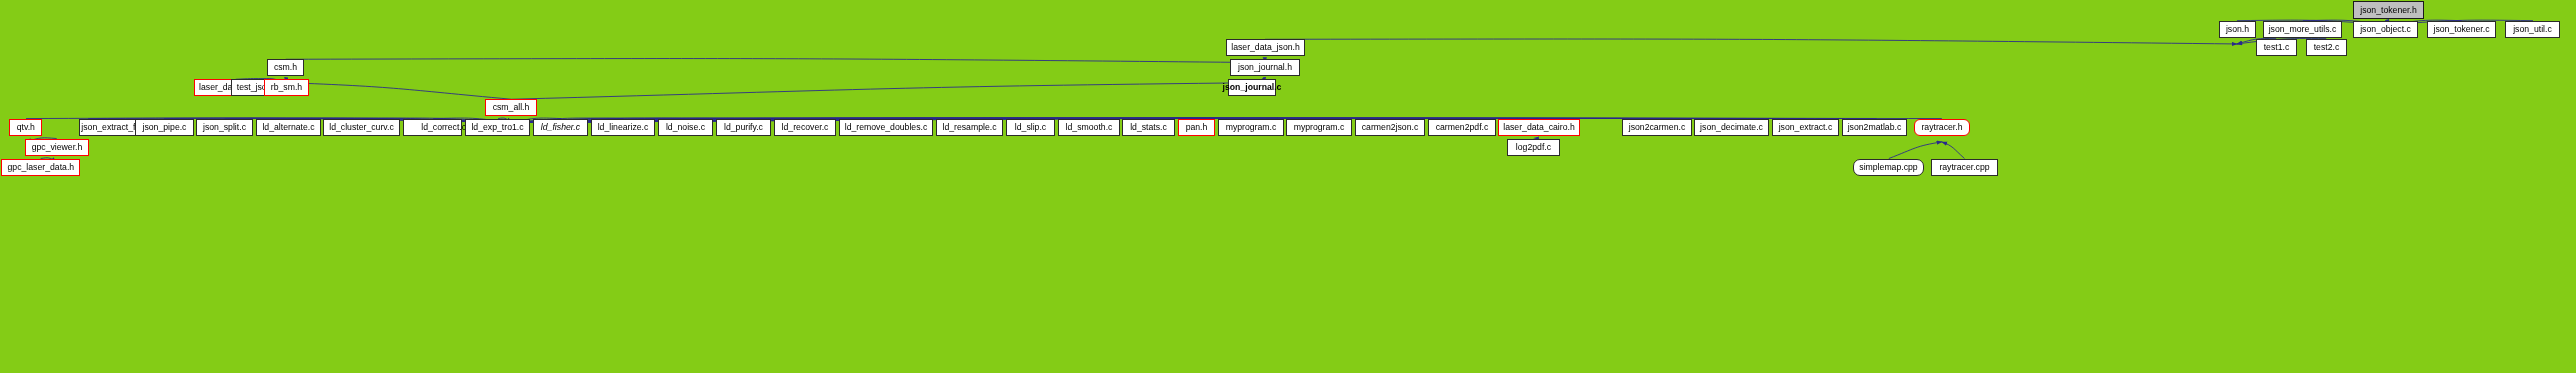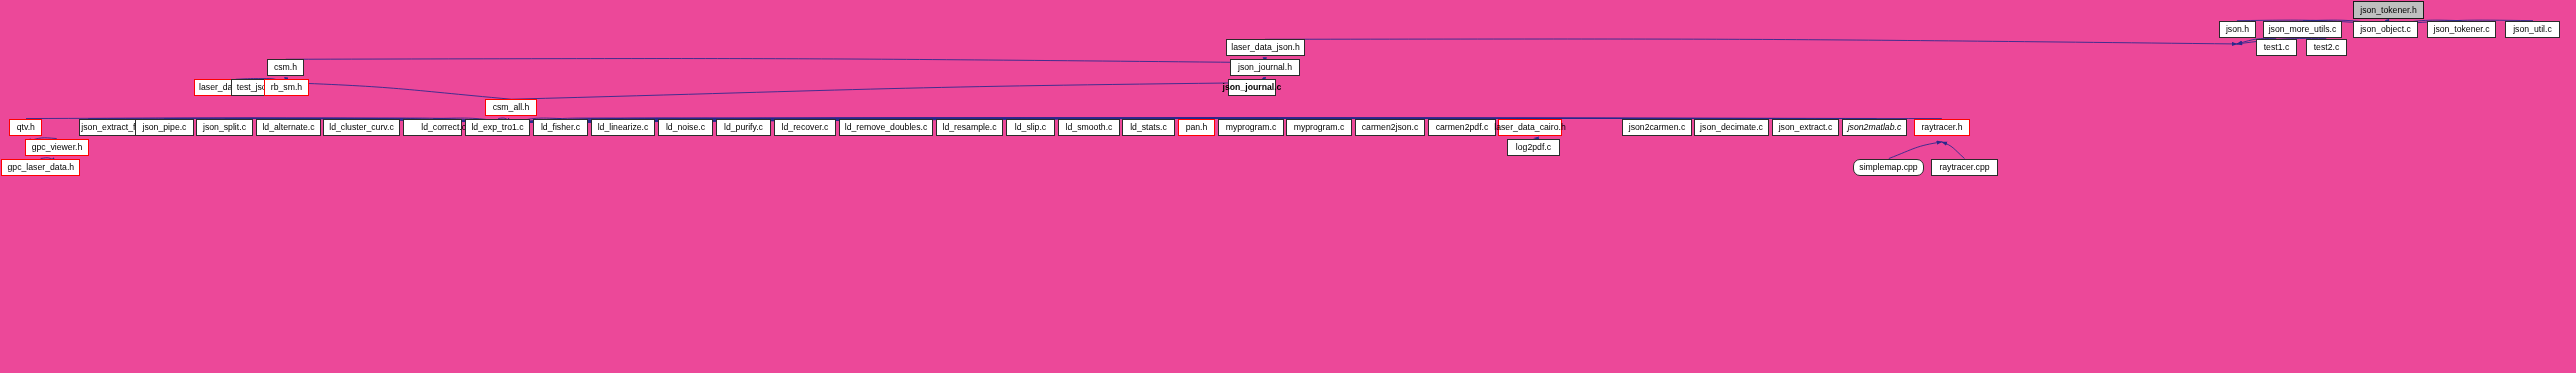--- a/index.html
+++ b/index.html
@@ -7,21 +7,21 @@
     padding: 0;
     background: #ffffff;
   }
   body {
     font-family: "Liberation Sans", sans-serif;
   }
   #graph {
     position: relative;
     width: 2576px;
     height: 373px;
-    background: #ec4899;
+    background: #84cc16;
     overflow: hidden;
   }
   #edges {
     position: absolute;
     left: 0;
     top: 0;
     width: 2576px;
     height: 373px;
     pointer-events: none;
   }
@@ -130,41 +130,41 @@
       <div class="node red" style="left: 264px; top: 79px; width: 45px;">rb_sm.h</div>
       <div class="node red" style="left: 485px; top: 99px; width: 52px;">csm_all.h</div>
       <div class="node red" style="left: 9.3px; top: 119px; width: 33px;">qtv.h</div>
       <div class="node" style="left: 45px; top: 119px; width: 79px; margin-left: 34px;">json_extract_field.c</div>
       <div class="node" style="left: 135px; top: 119px; width: 59px;">json_pipe.c</div>
       <div class="node" style="left: 196px; top: 119px; width: 57px;">json_split.c</div>
       <div class="node" style="left: 256px; top: 119px; width: 65px;">ld_alternate.c</div>
       <div class="node" style="left: 323px; top: 119px; width: 77px;">ld_cluster_curv.c</div>
       <div class="node" style="left: 403px; top: 119px; width: 59px; padding-left: 27px;">ld_correct.c</div>
       <div class="node" style="left: 465px; top: 119px; width: 65px;">ld_exp_tro1.c</div>
-      <div class="node" style="left: 533px; top: 119px; width: 55px;">ld_fisher.c</div>
+      <div class="node" style="left: 533px; top: 119px; width: 55px; font-style: italic;">ld_fisher.c</div>
       <div class="node" style="left: 591px; top: 119px; width: 64px;">ld_linearize.c</div>
       <div class="node" style="left: 658px; top: 119px; width: 55px;">ld_noise.c</div>
       <div class="node" style="left: 716px; top: 119px; width: 55px;">ld_purify.c</div>
       <div class="node" style="left: 774px; top: 119px; width: 62px;">ld_recover.c</div>
       <div class="node" style="left: 839px; top: 119px; width: 94px;">ld_remove_doubles.c</div>
       <div class="node" style="left: 936px; top: 119px; width: 67px;">ld_resample.c</div>
       <div class="node" style="left: 1006px; top: 119px; width: 49px;">ld_slip.c</div>
       <div class="node" style="left: 1058px; top: 119px; width: 62px;">ld_smooth.c</div>
       <div class="node" style="left: 1122px; top: 119px; width: 53px;">ld_stats.c</div>
       <div class="node red" style="left: 1178px; top: 119px; width: 37px;">pan.h</div>
       <div class="node" style="left: 1218px; top: 119px; width: 66px;">myprogram.c</div>
       <div class="node" style="left: 1286px; top: 119px; width: 66px;">myprogram.c</div>
       <div class="node" style="left: 1355px; top: 119px; width: 70px;">carmen2json.c</div>
       <div class="node" style="left: 1428px; top: 119px; width: 68px;">carmen2pdf.c</div>
-      <div class="node red" style="left: 1498px; top: 119px; width: 64px;">laser_data_cairo.h</div>
+      <div class="node red" style="left: 1498px; top: 119px; width: 82px;">laser_data_cairo.h</div>
       <div class="node" style="left: 1622px; top: 119px; width: 70px;">json2carmen.c</div>
       <div class="node" style="left: 1694px; top: 119px; width: 75px;">json_decimate.c</div>
       <div class="node" style="left: 1772px; top: 119px; width: 67px;">json_extract.c</div>
-      <div class="node" style="left: 1842px; top: 119px; width: 65px; font-style: italic;">json2matlab.c</div>
-      <div class="node red" style="left: 1914px; top: 119px; width: 56px;">raytracer.h</div>
+      <div class="node" style="left: 1842px; top: 119px; width: 65px;">json2matlab.c</div>
+      <div class="node red" style="left: 1914px; top: 119px; width: 56px; border-radius: 6px;">raytracer.h</div>
       <div class="node" style="left: 1507px; top: 139px; width: 53px;">log2pdf.c</div>
       <div class="node red" style="left: 25px; top: 139px; width: 64px;">gpc_viewer.h</div>
       <div class="node" style="left: 1853px; top: 159px; width: 71px; border-radius: 7px;">simplemap.cpp</div>
       <div class="node" style="left: 1931px; top: 159px; width: 67px;">raytracer.cpp</div>
       <div class="node red" style="left: 1.3px; top: 159px; width: 79px;">gpc_laser_data.h</div>
     </div>
 </div>
 
 
 </body></html>

